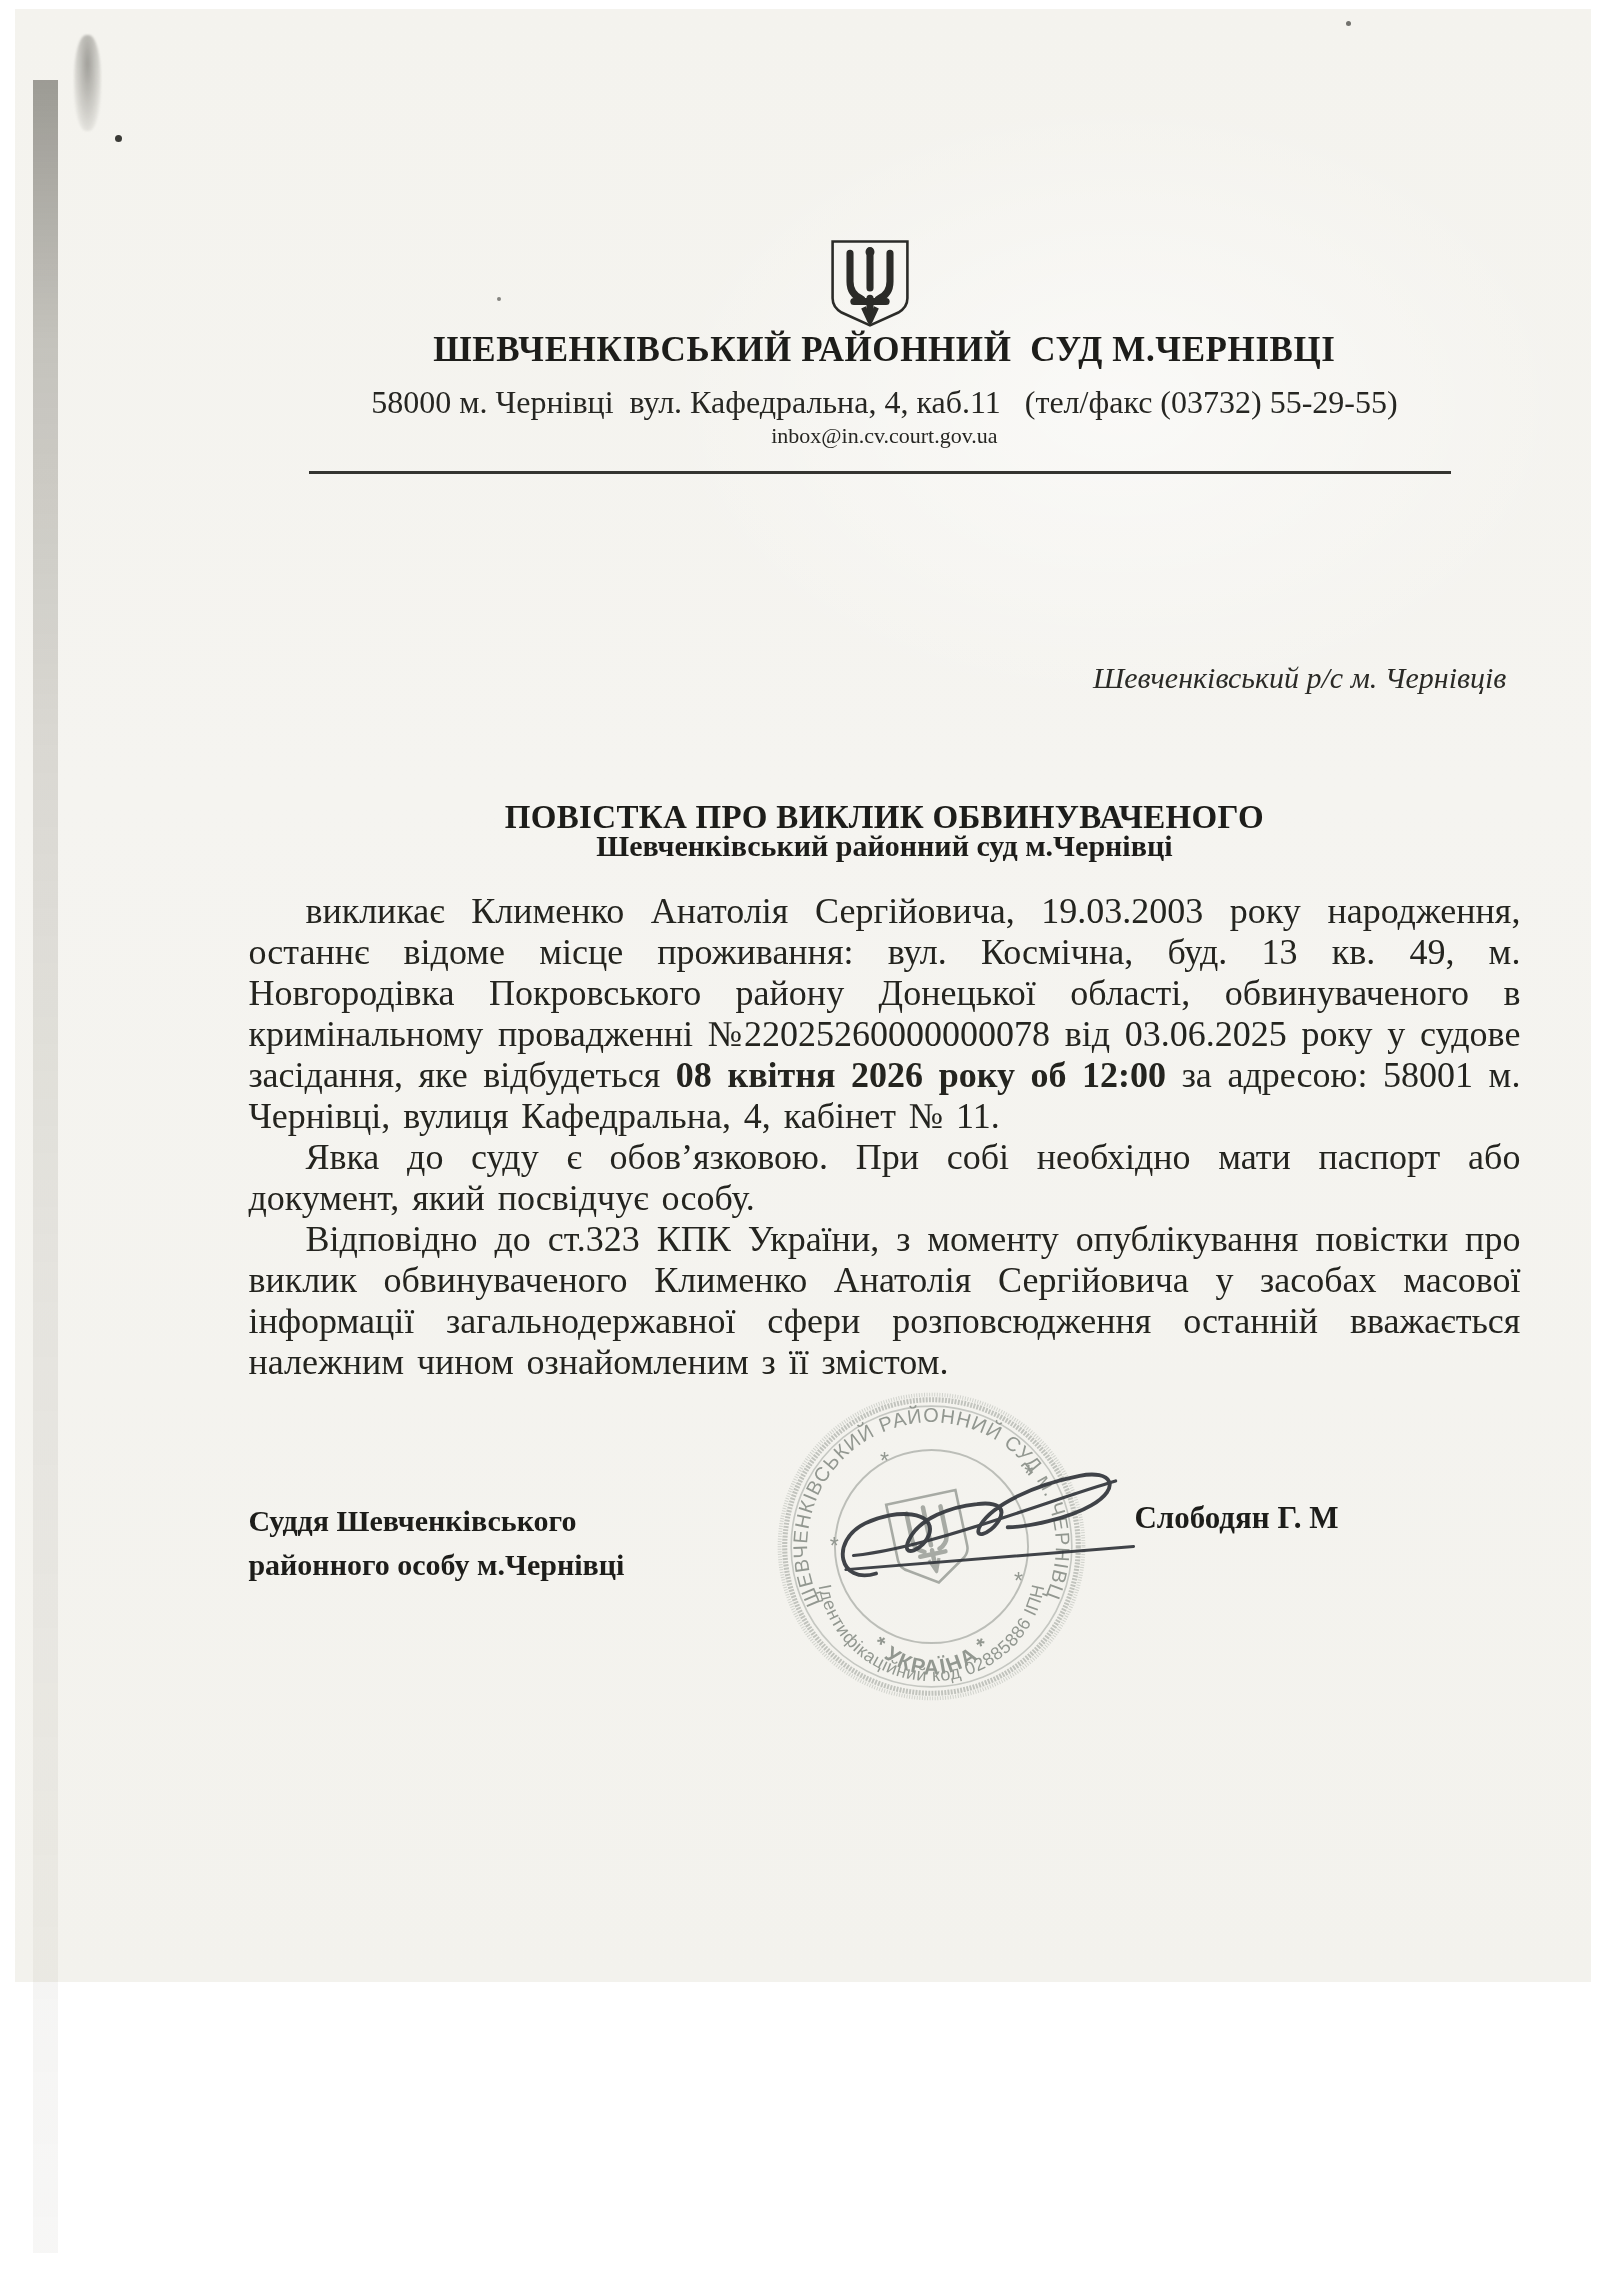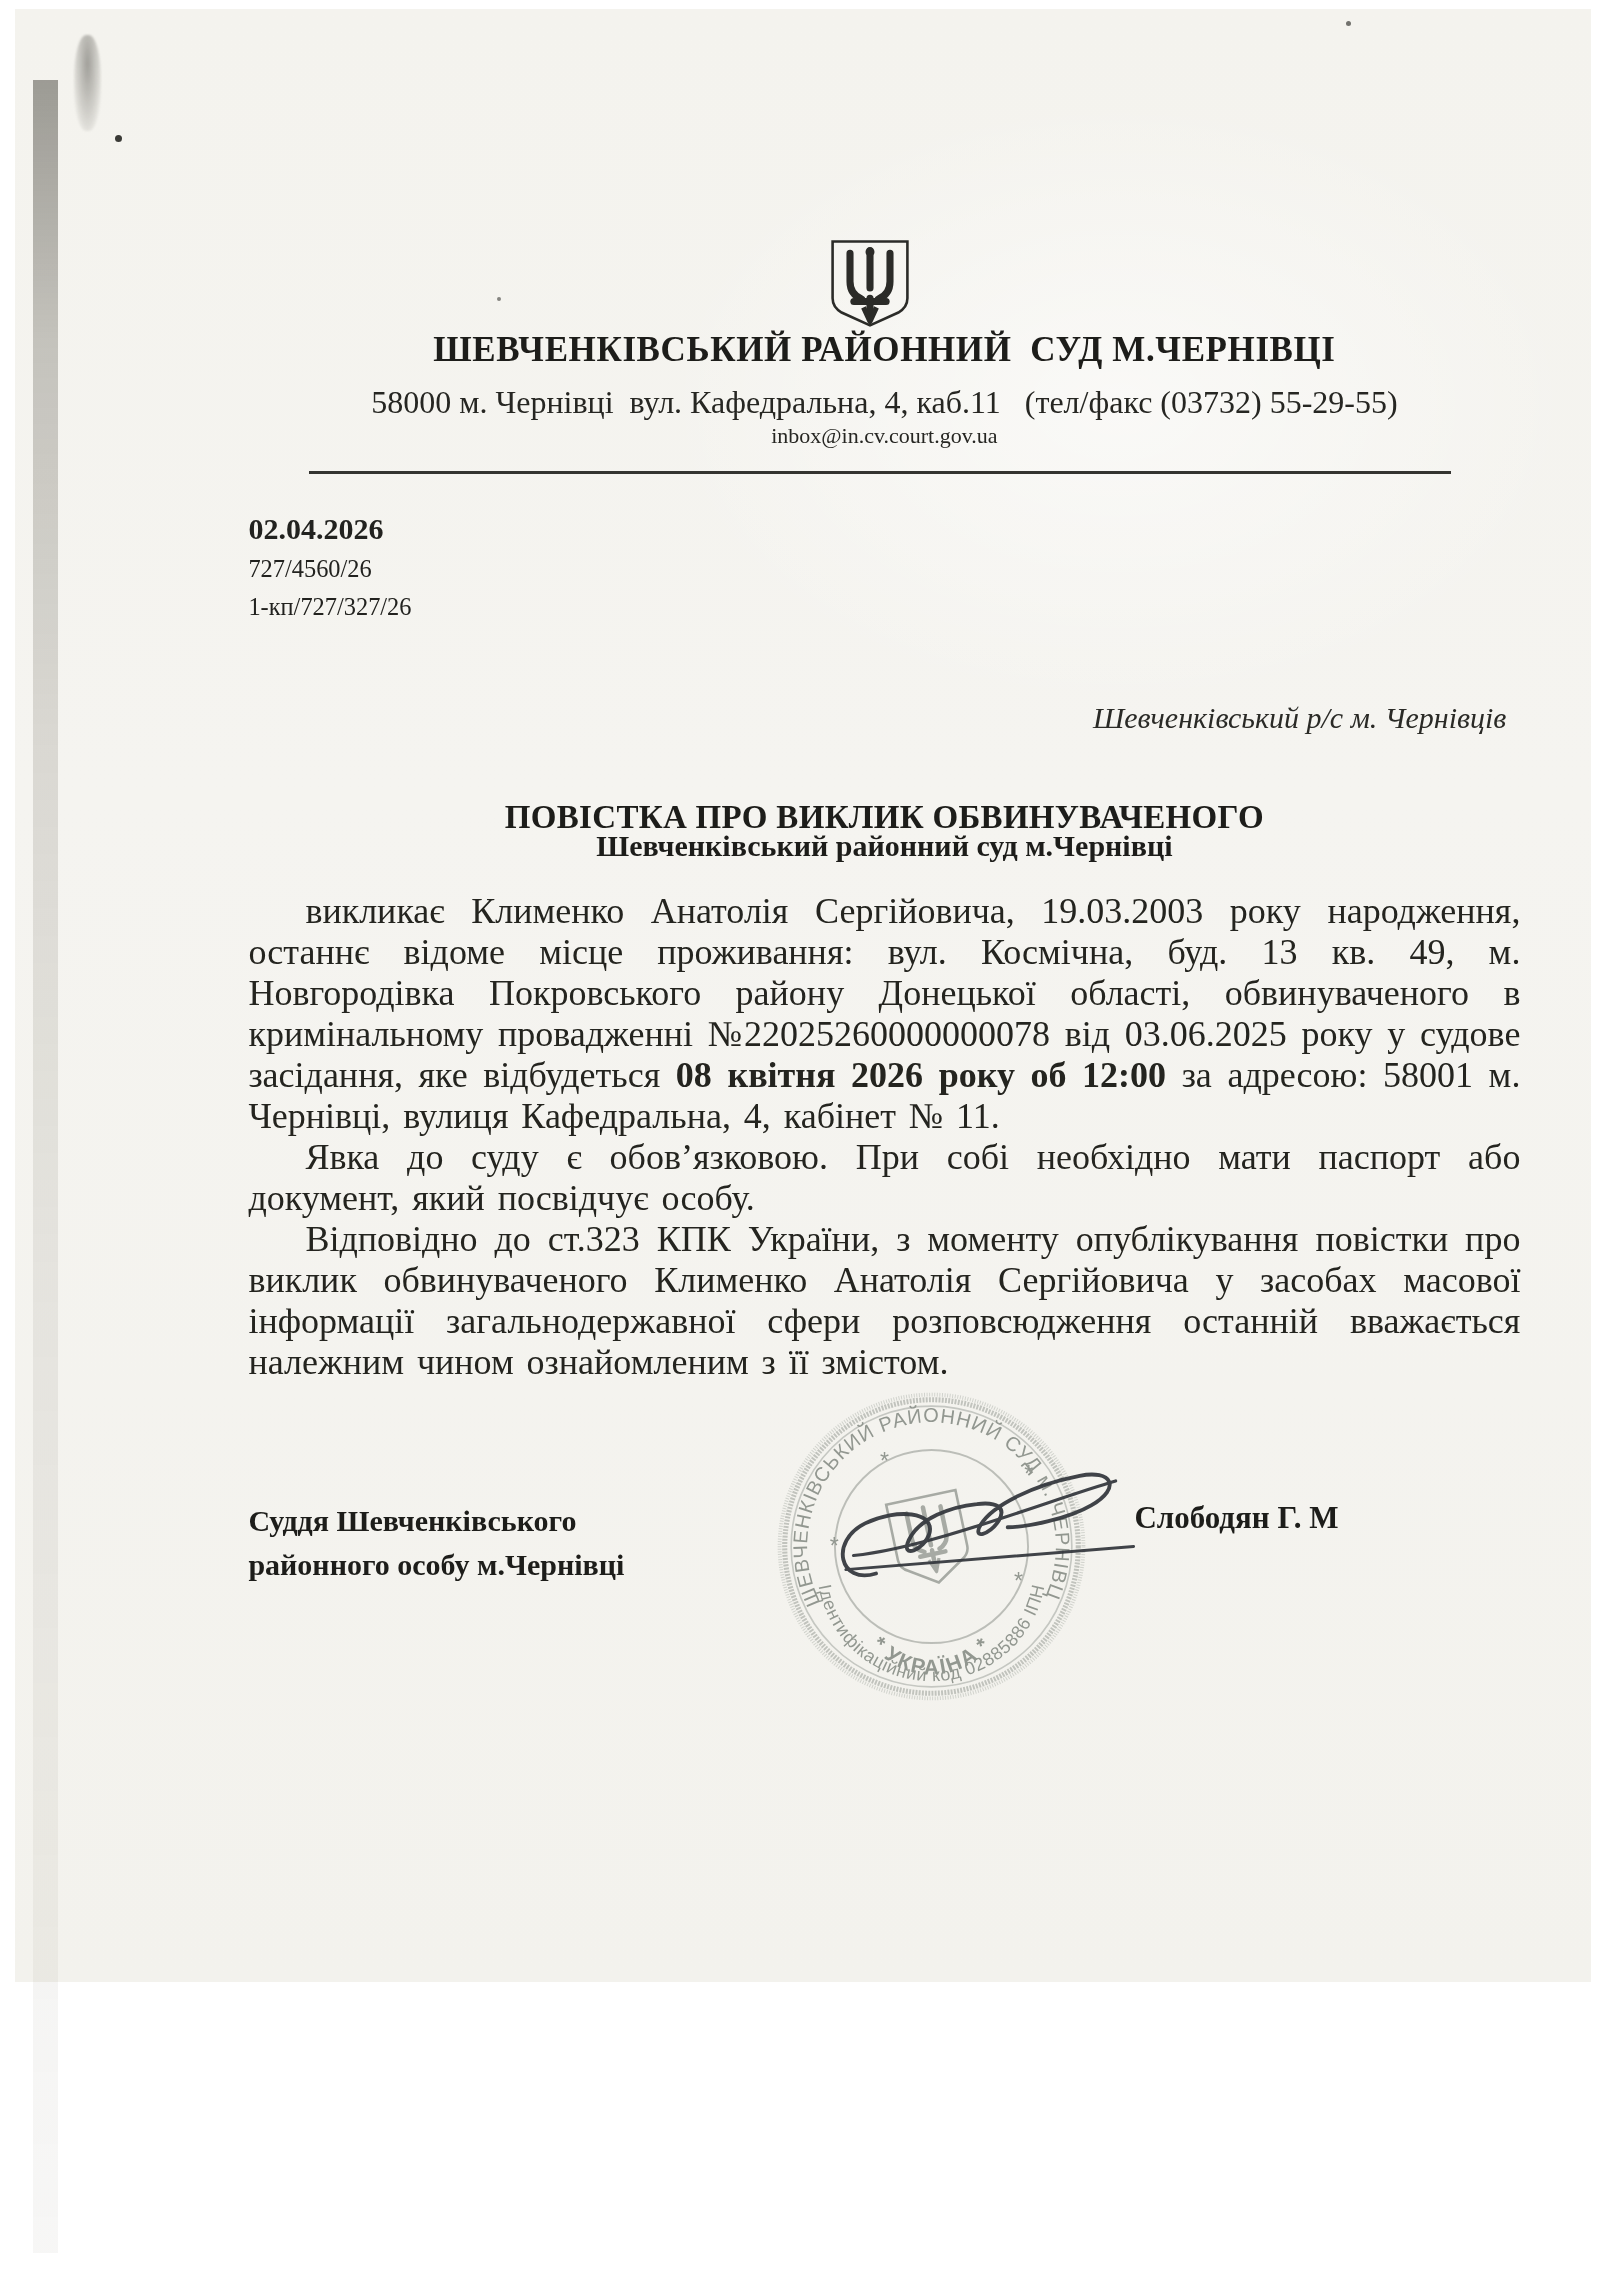--- a/index.html
+++ b/index.html
@@ -34,21 +34,21 @@
     white-space:pre;color:#1d1d1a;
   }
   .court-address{top:375px;font-size:32px;white-space:pre;color:#262622;}
   .court-email{top:414px;font-size:22px;color:#262622;}
   .divider{position:absolute;left:294px;top:462px;width:1142px;height:2.6px;background:#343430;}
   .meta-block{position:absolute;left:233px;top:505px;line-height:1;}
   .meta-date{font-weight:bold;font-size:30px;margin:0 0 13px 0;}
   .meta-case{font-size:24.4px;margin:0 0 14px 0;}
   .meta-proc{font-size:24.4px;margin:0;}
   .court-ref{
-    position:absolute;right:85px;top:652px;font-style:italic;font-size:30px;color:#2a2a26;margin-top:40px;
+    position:absolute;right:85px;top:652px;font-style:italic;font-size:30px;color:#2a2a26;
   }
   .doc-title{top:790px;font-weight:bold;font-size:33px;letter-spacing:0.3px;color:#1d1d1a;text-align:center;}
   .doc-subtitle{top:820px;font-weight:bold;font-size:30px;color:#1d1d1a;}
   .body-text{position:absolute;left:233px;top:882px;width:1272px;}
   .body-text p{
     margin:0;font-size:36px;line-height:41px;text-align:justify;
     text-indent:57px;color:#24241f;word-spacing:3.9px;
   }
   .body-text .bold{font-weight:bold;}
   .sig-block{position:absolute;left:233px;top:1490px;font-weight:bold;font-size:30px;line-height:44px;color:#1d1d1a;}
@@ -79,25 +79,20 @@
     </g>
     <path d="M55,106 L65,128 L75,106" fill="none" stroke="#2b2b28" stroke-width="8" stroke-linejoin="round"></path>
     <circle cx="65" cy="20" r="7" fill="#2b2b28"></circle>
   </svg>
 
   <div class="content-col centered court-name">ШЕВЧЕНКІВСЬКИЙ РАЙОННИЙ  СУД М.ЧЕРНІВЦІ</div>
   <div class="content-col centered court-address">58000 м. Чернівці  вул. Кафедральна, 4, каб.11   (тел/факс (03732) 55-29-55)</div>
   <div class="content-col centered court-email">inbox@in.cv.court.gov.ua</div>
   <div class="divider"></div>
 
-  <div class="meta-block">
-    <p class="meta-date">02.04.2026</p>
-    <p class="meta-case">727/4560/26</p>
-    <p class="meta-proc">1-кп/727/327/26</p>
-  </div>
 
   <div class="court-ref">Шевченківський р/с м. Чернівців</div>
 
   <div class="content-col centered doc-title">ПОВІСТКА ПРО ВИКЛИК ОБВИНУВАЧЕНОГО</div>
   <div class="content-col centered doc-subtitle">Шевченківський районний суд м.Чернівці</div>
 
   <div class="body-text">
       <p><span>викликає Клименко Анатолія Сергійовича, 19.03.2003 року народження, останнє відоме місце проживання: вул. Космічна, буд. 13 кв. 49, м. Новгородівка Покровського району Донецької області, обвинуваченого в кримінальному провадженні №22025260000000078 від 03.06.2025 року у судове засідання, яке відбудеться </span><span class="bold">08 квітня 2026 року об 12:00</span><span> за адресою: 58001 м. Чернівці, вулиця Кафедральна, 4, кабінет № 11.</span></p>
       <p><span>Явка до суду є обов’язковою. При собі необхідно мати паспорт або документ, який посвідчує особу.</span></p>
       <p><span>Відповідно до ст.323 КПК України, з моменту опублікування повістки про виклик обвинуваченого Клименко Анатолія Сергійовича у засобах масової інформації загальнодержавної  сфери розповсюдження останній вважається належним чином ознайомленим з її змістом.</span></p>

